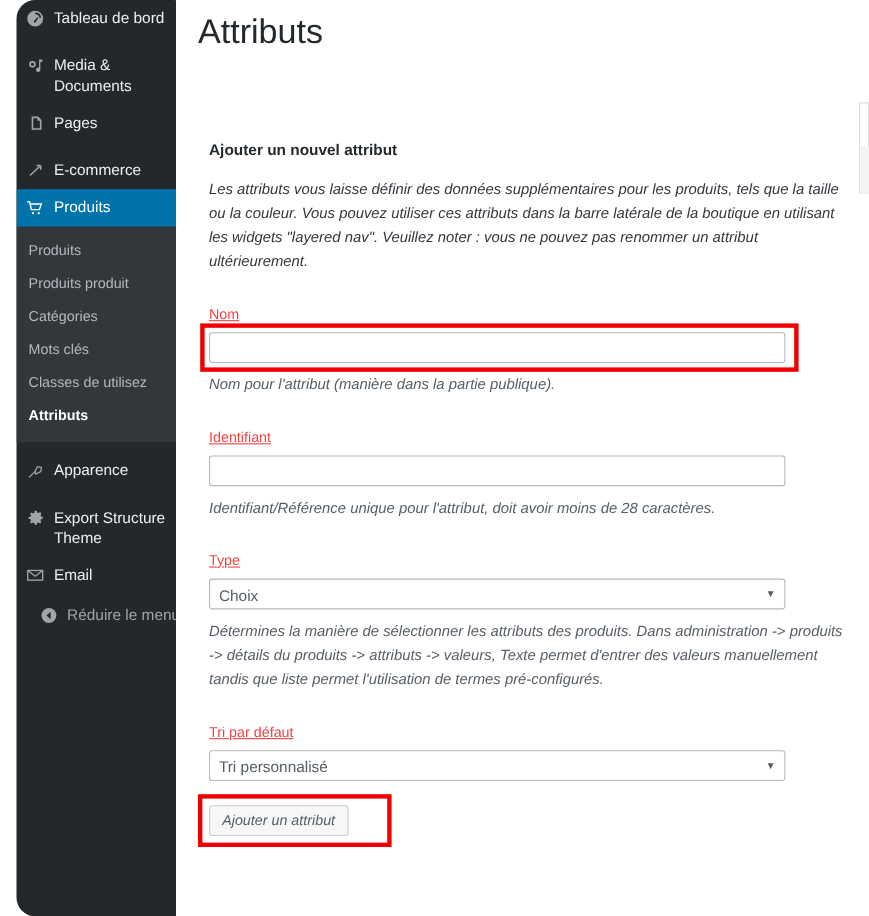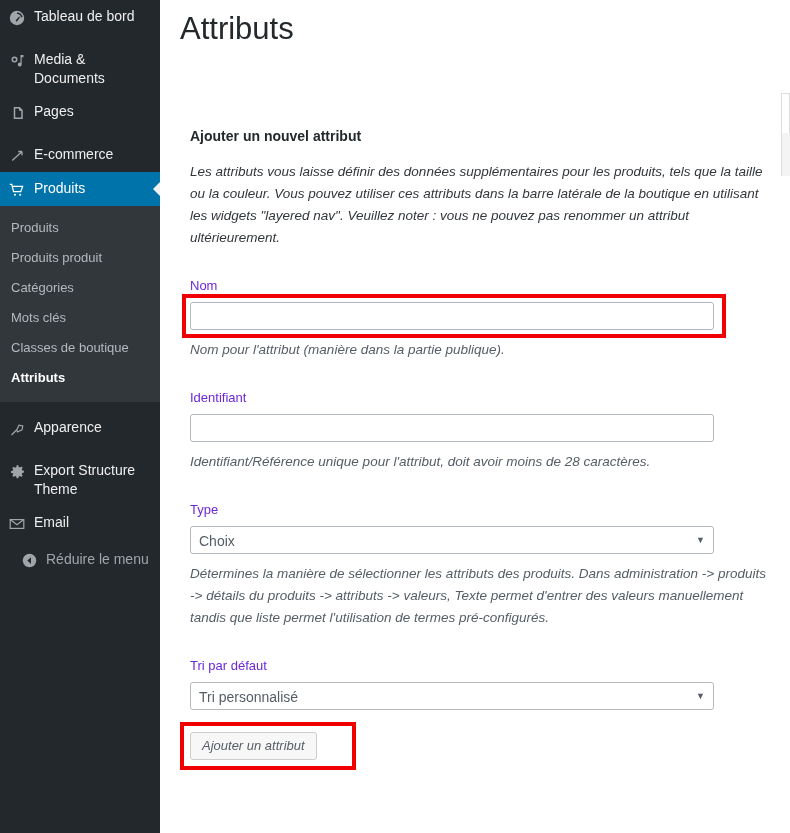--- a/index.html
+++ b/index.html
@@ -11,26 +11,27 @@
     height: 833px;
     background: #ffffff;
     font-family: "Liberation Sans", sans-serif;
     overflow: hidden;
     position: relative;
   }
 
   
   #adminmenuwrap {
     position: absolute;
-    left: 0;
+    left: 15px;
     top: 0;
     width: 160px;
     height: 833px;
     background: #23282d;
     overflow: hidden;
+    border-radius: 17px;
   }
   .menu-top {
     position: relative;
     display: flex;
     align-items: flex-start;
     padding: 7px 0 7px 0;
     color: #eeeeee;
     font-size: 14px;
     line-height: 19px;
     cursor: pointer;
@@ -144,22 +145,23 @@
     max-width: 580px;
   }
   .form-field {
     margin: 28px 0 0 0;
     position: relative;
   }
   .form-field > label {
     display: block;
     font-size: 13px;
     line-height: 18px;
-    color: #6d28d9;
+    color: #ef4444;
     margin-bottom: 7px;
+    text-decoration: underline;
   }
   .txt-input {
     display: block;
     box-sizing: border-box;
     width: 524px;
     height: 28px;
     border: 1px solid #b4b9be;
     border-radius: 3px;
     background: #fff;
     font-family: "Liberation Sans", sans-serif;
@@ -314,21 +316,21 @@
     </span>
     <span class="mlabel">Produits</span>
     <span class="arrow"></span>
   </div>
 
   <div class="submenu">
     <span class="sub-item">Produits</span>
     <span class="sub-item">Produits produit</span>
     <span class="sub-item">Catégories</span>
     <span class="sub-item">Mots clés</span>
-    <span class="sub-item">Classes de boutique</span>
+    <span class="sub-item">Classes de utilisez</span>
     <span class="sub-item current">Attributs</span>
   </div>
 
   <div class="menu-sep"></div>
 
   <div class="menu-top">
     <span class="mi">
       <svg class="icon-svg" width="15" height="16" viewBox="0 0 20 20" fill="none" stroke="currentColor" stroke-width="1.6">
         <path d="M2 18l7-7M9 11l3-6 5 1-1 5-6 3-1-3z"></path>
       </svg>

